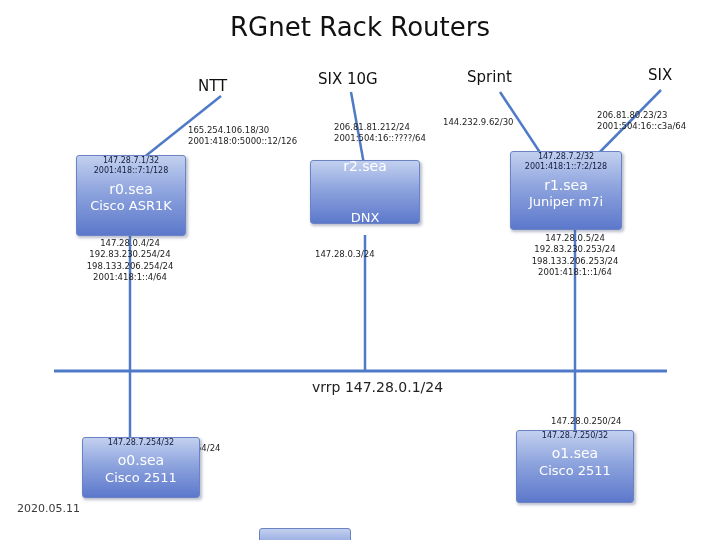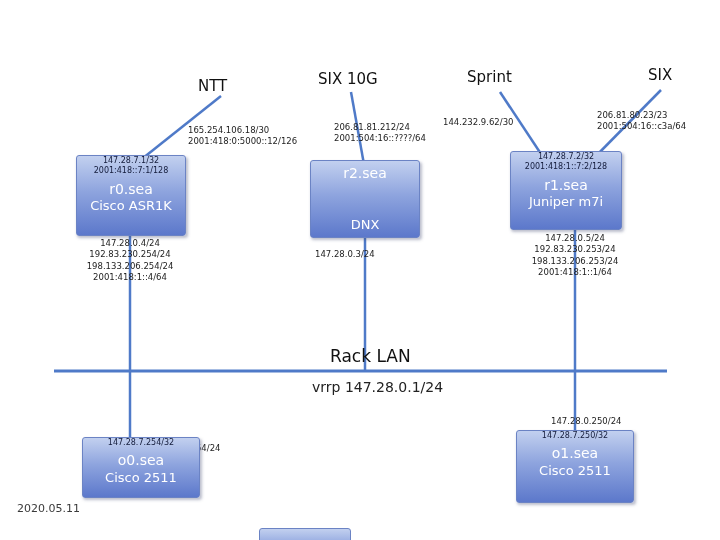--- a/index.html
+++ b/index.html
@@ -47,20 +47,21 @@
       <line x1="351" y1="92" x2="365" y2="170"></line>
       <line x1="500" y1="92" x2="545" y2="160"></line>
       <line x1="661" y1="90" x2="592" y2="160"></line>
       <line x1="130" y1="230" x2="130" y2="445"></line>
       <line x1="365" y1="235" x2="365" y2="372"></line>
       <line x1="575" y1="225" x2="575" y2="440"></line>
       <line x1="54" y1="371" x2="667" y2="371" stroke-width="3"></line>
     </g>
   </svg>
 
+  <div class="title">RGnet Rack Routers</div>
 
   <div class="uplink-label" style="left:198px; top:77px;">NTT</div>
   <div class="uplink-label" style="left:318px; top:70px;">SIX 10G</div>
   <div class="uplink-label" style="left:467px; top:68px;">Sprint</div>
   <div class="uplink-label" style="left:648px; top:66px;">SIX</div>
 
   <div class="addr" style="left:188px; top:125px;">
     <div>165.254.106.18/30</div>
     <div>2001:418:0:5000::12/126</div>
   </div>
@@ -78,21 +79,21 @@
 
   <div class="node" style="left:76px; top:155px; width:110px; height:81px;">
     <div class="lo">
       <div>147.28.7.1/32</div>
       <div>2001:418::7:1/128</div>
     </div>
     <div class="name">r0.sea</div>
     <div class="model">Cisco ASR1K</div>
   </div>
 
-  <div class="node centered" style="left:310px; top:160px; width:110px; height:78px;gap:35px;">
+  <div class="node centered" style="left:310px; top:160px; width:110px; height:64px;gap:35px;">
     <div class="name">r2.sea</div>
     <div class="model">DNX</div>
   </div>
 
   <div class="node" style="left:510px; top:151px; width:112px; height:79px;">
     <div class="lo">
       <div>147.28.7.2/32</div>
       <div>2001:418:1::7:2/128</div>
     </div>
     <div class="name">r1.sea</div>
@@ -108,21 +109,20 @@
   <div class="addr" style="left:315px; top:249px;">
     <div>147.28.0.3/24</div>
   </div>
   <div class="addr center" style="left:525px; top:233px; width:100px;">
     <div>147.28.0.5/24</div>
     <div>192.83.230.253/24</div>
     <div>198.133.206.253/24</div>
     <div>2001:418:1::1/64</div>
   </div>
 
-  <div class="lan-label" style="left:330px; top:346px;">Rack LAN</div>
   <div class="vrrp" style="left:312px; top:379px;">vrrp 147.28.0.1/24</div>
 
   <div class="addr" style="left:106px; top:443px;margin-left:44px;">147.28.0.254/24</div>
   <div class="node" style="left:82px; top:437px; width:118px; height:61px;">
     <div class="lo">
       <div>147.28.7.254/32</div>
     </div>
     <div class="name">o0.sea</div>
     <div class="model">Cisco 2511</div>
   </div>

